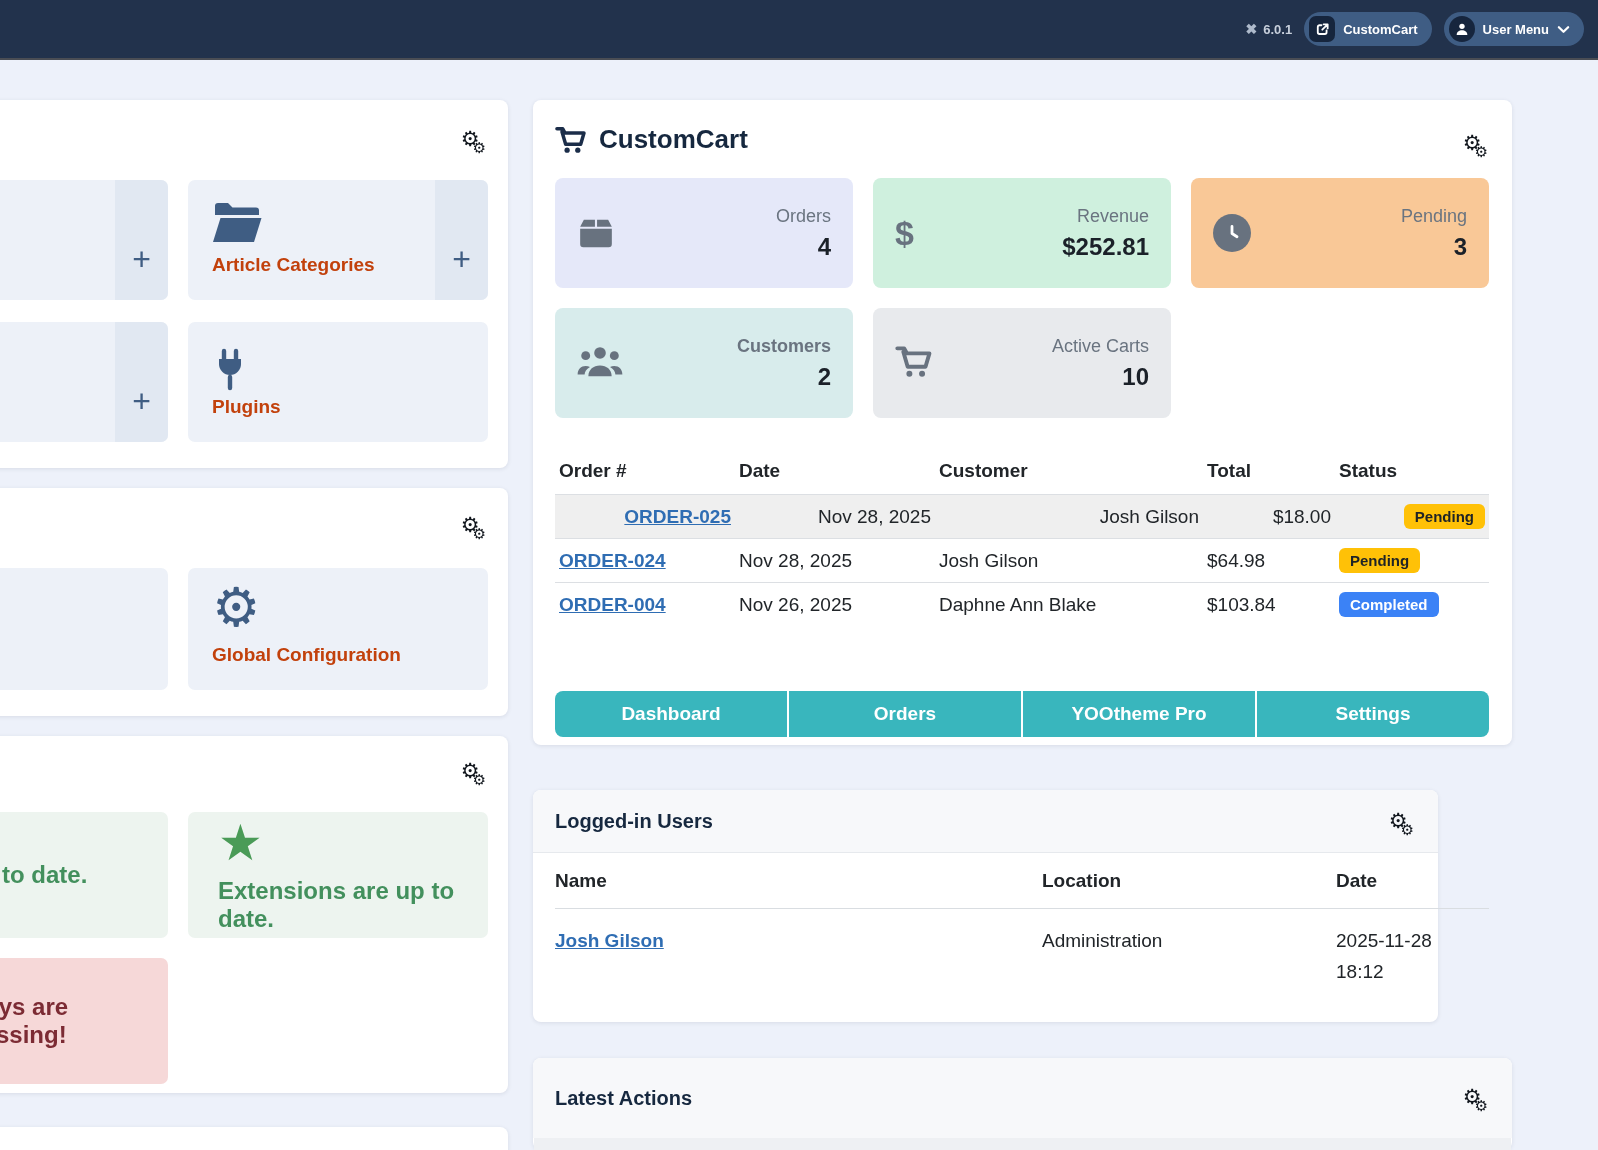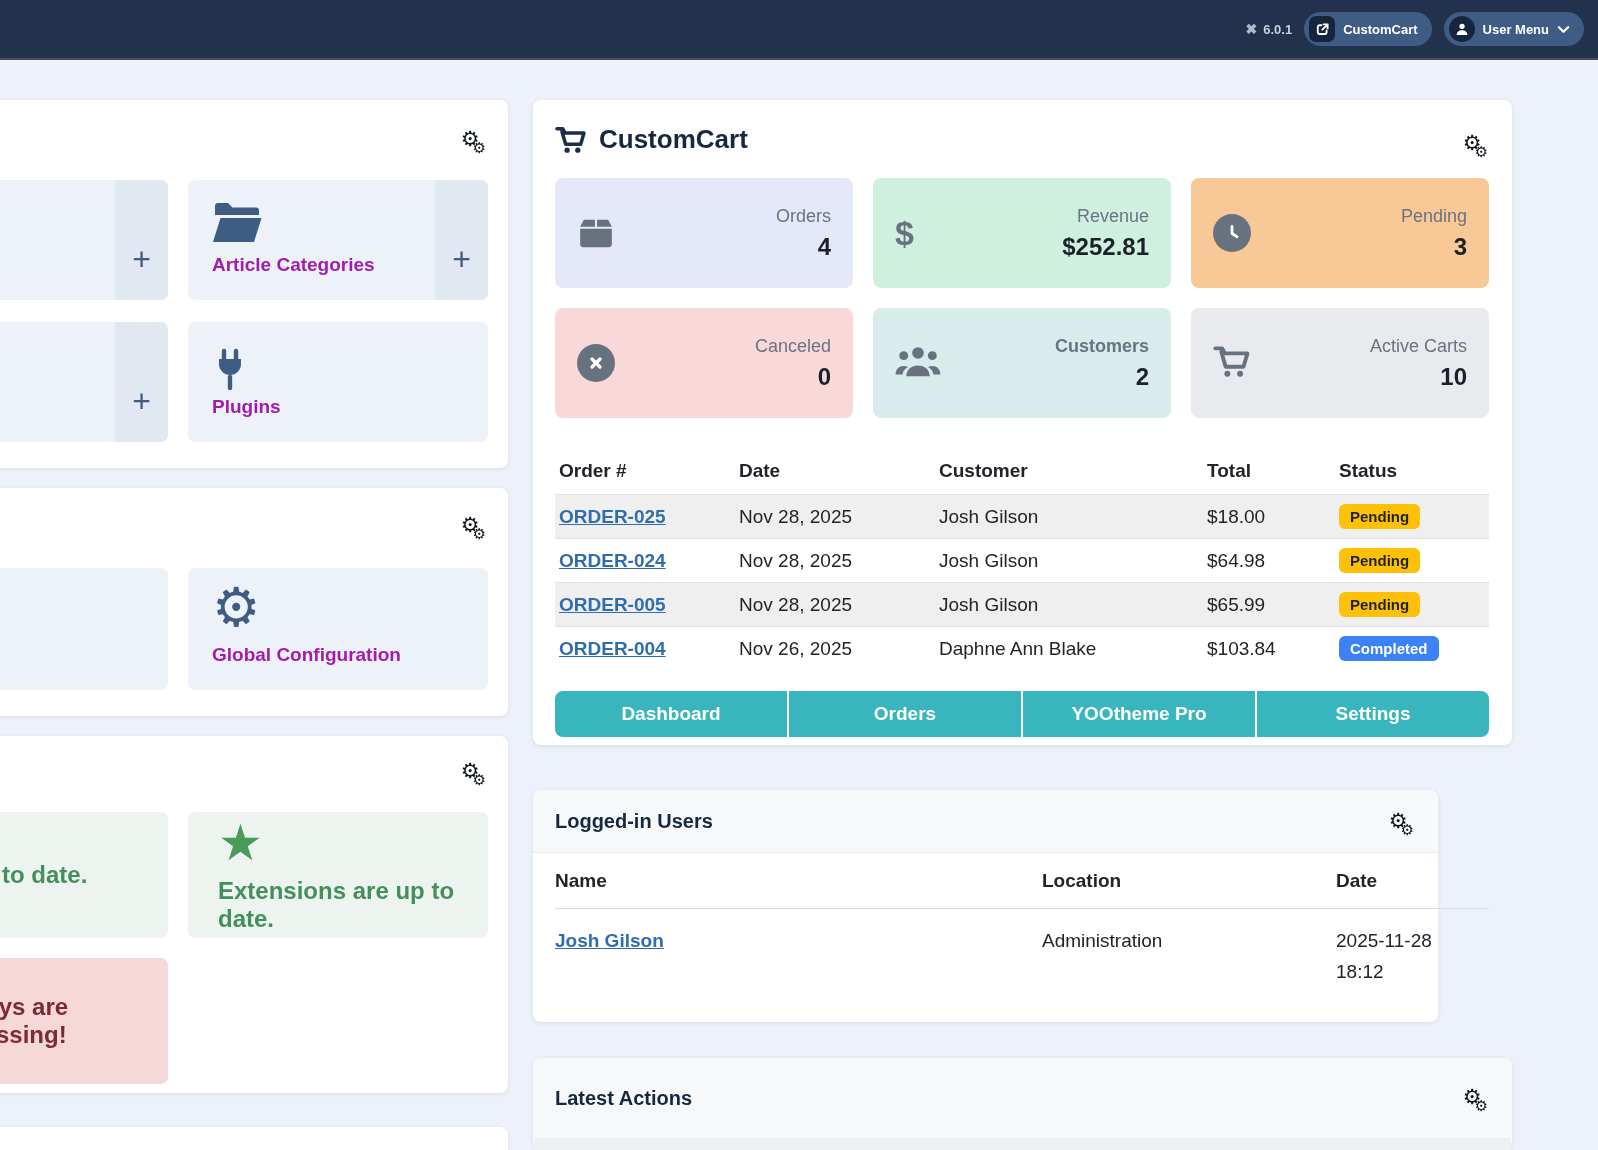--- a/index.html
+++ b/index.html
@@ -28,21 +28,21 @@
   .gears .g2{font-size:15px;margin-left:-7px;vertical-align:-7px;display:inline-block;}
 
   
   #left1{left:-40px;top:100px;width:548px;height:368px;}
   #left2{left:-40px;top:488px;width:548px;height:228px;}
   #left3{left:-40px;top:736px;width:548px;height:357px;}
   #left4{left:-40px;top:1127px;width:548px;height:60px;}
 
   .tile{position:absolute;background:#edf1f8;border-radius:7px;box-sizing:border-box;}
   .tile .t-icon{position:absolute;left:24px;top:22px;}
-  .tile .t-label{position:absolute;left:24px;bottom:24px;font-size:19px;font-weight:bold;color:#a21caf;}
+  .tile .t-label{position:absolute;left:24px;bottom:24px;font-size:19px;font-weight:bold;color:#c2410c;}
   .plus-zone{position:absolute;top:0;right:0;bottom:0;width:53px;background:#e1e8f2;
              border-radius:0 7px 7px 0;display:flex;align-items:flex-end;justify-content:center;
              padding-bottom:22px;box-sizing:border-box;color:#3f5d83;font-size:32px;font-weight:400;cursor:pointer;}
 
   .notif{position:absolute;border-radius:7px;box-sizing:border-box;display:flex;flex-direction:column;
          justify-content:center;padding-left:30px;gap:9px;}
   .notif.green{background:#edf4ef;}
   .notif.pink{background:#f6d8d8;}
   .notif .n-text{font-size:24px;font-weight:bold;}
   .notif.green .n-text{color:#43905d;}
@@ -58,21 +58,21 @@
   .stat .s-text{margin-left:auto;text-align:right;}
   .stat .s-label{font-size:18px;color:#6a7480;margin-bottom:6px;}
   .stat .s-value{font-size:24px;font-weight:bold;color:#1b2129;}
   .icon-circle{width:38px;height:38px;border-radius:50%;background:#68727f;
                display:flex;align-items:center;justify-content:center;flex:0 0 auto;}
   .dollar{font-size:34px;font-weight:bold;color:#68727f;}
 
   .orders{position:absolute;left:22px;width:934px;top:350px;border-collapse:collapse;table-layout:fixed;}
   .orders th{font-size:19px;font-weight:bold;text-align:left;padding:10px 4px 12px 4px;}
   .orders td{font-size:19px;padding:9px 4px;border-top:1px solid #dcdfe3;}
-  .orders tr.alt td{background:#efefef;}
+  .orders tr.alt td{background:#efefef;text-align:right;}
   .orders a{color:#2f6db3;font-weight:bold;text-decoration:underline;cursor:pointer;}
   .badge{display:inline-block;padding:4px 11px;border-radius:6px;font-size:15px;font-weight:bold;}
   .badge--pending{background:#ffc107;color:#1f2326;}
   .badge--completed{background:#3b82f6;color:#fff;}
 
   .cc-nav{position:absolute;left:22px;right:23px;top:591px;height:46px;display:flex;gap:2px;}
   .cc-nav .nav-btn{flex:1;background:#39b6bd;color:#fff;font-size:19px;font-weight:bold;
         display:flex;align-items:center;justify-content:center;cursor:pointer;border:none;}
   .cc-nav .nav-btn:first-child{border-radius:8px 0 0 8px;}
   .cc-nav .nav-btn:last-child{border-radius:0 8px 8px 0;}
@@ -218,28 +218,20 @@
         <span class="s-text"><span class="s-label" style="display:block;">Revenue</span><span class="s-value">$252.81</span></span>
       </div>
       <div class="stat" style="background:#f9c897;">
         <span class="icon-circle">
             <svg width="22" height="22" viewBox="0 0 22 22">
               <path d="M11 4.5 v7 l5 3.2" fill="none" stroke="#fff" stroke-width="2.8" stroke-linecap="round" stroke-linejoin="round"></path>
             </svg>
           </span>
         <span class="s-text"><span class="s-label" style="display:block;">Pending</span><span class="s-value">3</span></span>
       </div>
-      <div class="stat" style="background:#f8d8d8;">
-        <span class="icon-circle">
-            <svg width="16" height="16" viewBox="0 0 16 16">
-              <path d="M4 4 L12 12 M12 4 L4 12" stroke="#fff" stroke-width="3.2" stroke-linecap="round"></path>
-            </svg>
-          </span>
-        <span class="s-text"><span class="s-label" style="display:block;">Canceled</span><span class="s-value">0</span></span>
-      </div>
       <div class="stat" style="background:#d8ecec;">
         <span><svg width="46" height="34" viewBox="0 0 50 38">
               <g fill="#68727f">
                 <circle cx="25" cy="10" r="6.5"></circle>
                 <path d="M12 36 c0-7.5 5.6-12 13-12 s13 4.5 13 12 z"></path>
                 <circle cx="9" cy="13" r="5"></circle>
                 <path d="M0 34 c0-6 3.8-9.5 9-9.5 c1.8 0 3.4.4 4.8 1.2 C9.6 28.4 8 31 7.8 34 z"></path>
                 <circle cx="41" cy="13" r="5"></circle>
                 <path d="M50 34 h-7.8 c-.2-3-1.8-5.6-6-8.3 c1.4-.8 3-1.2 4.8-1.2 c5.2 0 9 3.5 9 9.5 z"></path>
               </g>
@@ -281,27 +273,20 @@
           <td>$18.00</td>
           <td><span class="badge badge--pending">Pending</span></td>
         </tr>
         <tr>
           <td><a>ORDER-024</a></td>
           <td>Nov 28, 2025</td>
           <td>Josh Gilson</td>
           <td>$64.98</td>
           <td><span class="badge badge--pending">Pending</span></td>
         </tr>
-        <tr class="alt">
-          <td><a>ORDER-005</a></td>
-          <td>Nov 28, 2025</td>
-          <td>Josh Gilson</td>
-          <td>$65.99</td>
-          <td><span class="badge badge--pending">Pending</span></td>
-        </tr>
         <tr>
           <td><a>ORDER-004</a></td>
           <td>Nov 26, 2025</td>
           <td>Daphne Ann Blake</td>
           <td>$103.84</td>
           <td><span class="badge badge--completed">Completed</span></td>
         </tr>
       </tbody>
     </table>
 

